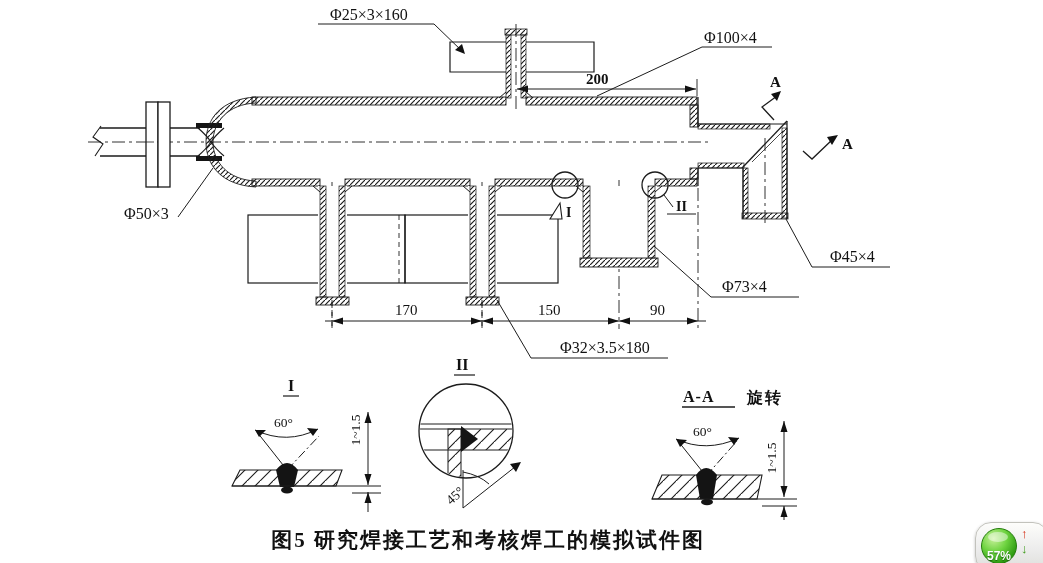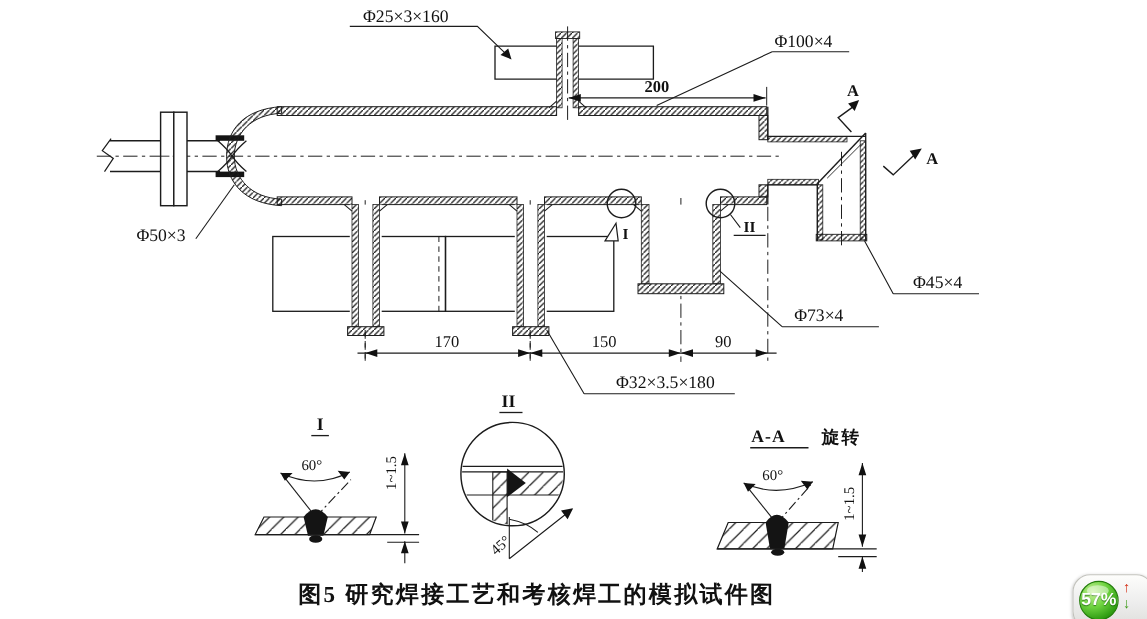--- a/index.html
+++ b/index.html
@@ -19,21 +19,21 @@
   .cjk{font-size:16px;font-weight:bold;letter-spacing:2px;}
   
   .widget{position:absolute;right:-6px;bottom:-9px;width:72px;height:48px;
           border-radius:16px;border:1px solid #c2c2bc;
           background:linear-gradient(180deg,#fdfdfb 0%,#ececе6 55%,#dededa 100%);
           background:linear-gradient(180deg,#fdfdfb 0%,#ececec 55%,#dedeDA 100%);
           box-shadow:0 1px 3px rgba(0,0,0,.25);cursor:pointer;}
   .ball{position:absolute;left:5px;top:5px;width:34px;height:34px;border-radius:50%;
         background:radial-gradient(circle at 34% 28%, #c8f19b 0%, #6ed340 40%, #2f9c12 75%, #1f7a0a 100%);
         border:1px solid #237c0b;color:#fff;font-family:"Liberation Sans",sans-serif;
-        font-size:16px;font-weight:bold;display:flex;align-items:center;justify-content:center;
+        font-size:12px;font-weight:bold;display:flex;align-items:flex-end;justify-content:center;
         text-shadow:0 1px 1px rgba(0,60,0,.6);}
   .ball::after{content:"";position:absolute;left:6px;top:3px;width:20px;height:10px;border-radius:50%;
         background:rgba(255,255,255,.45);}
   .arrs{position:absolute;left:45px;top:4px;display:flex;flex-direction:column;line-height:1;
         font-family:"Liberation Sans",sans-serif;font-weight:bold;font-size:13px;}
   .arr-up{color:#d42a10;}
   .arr-dn{color:#3f9c1a;margin-top:2px;}
 </style>
 </head>
 <body>

